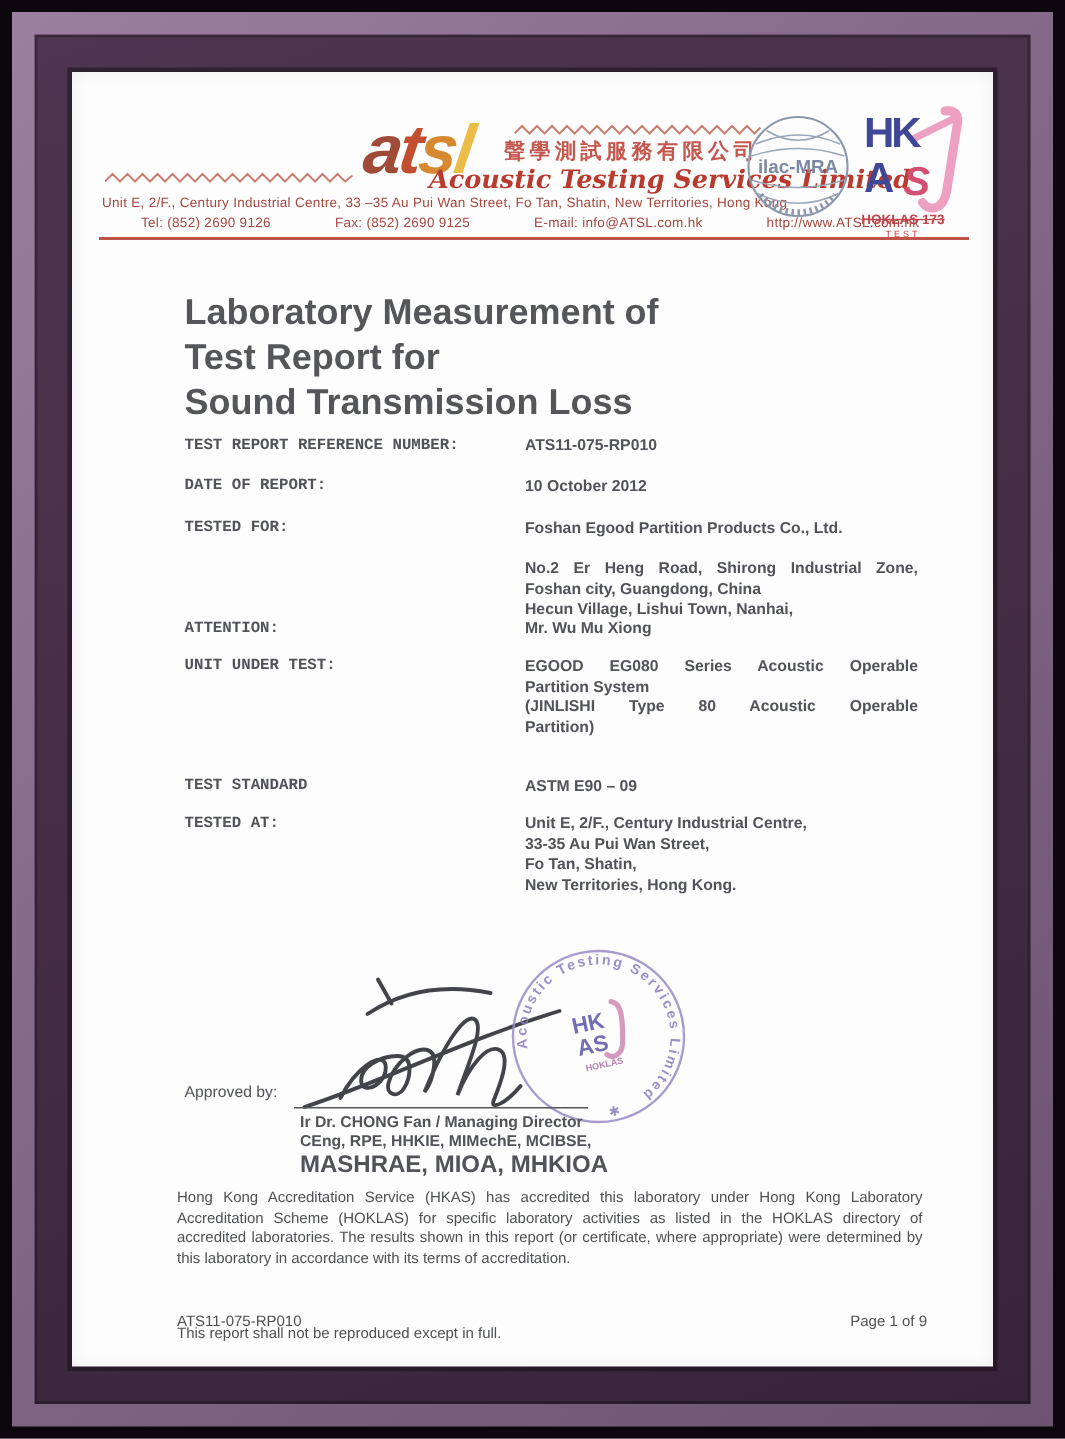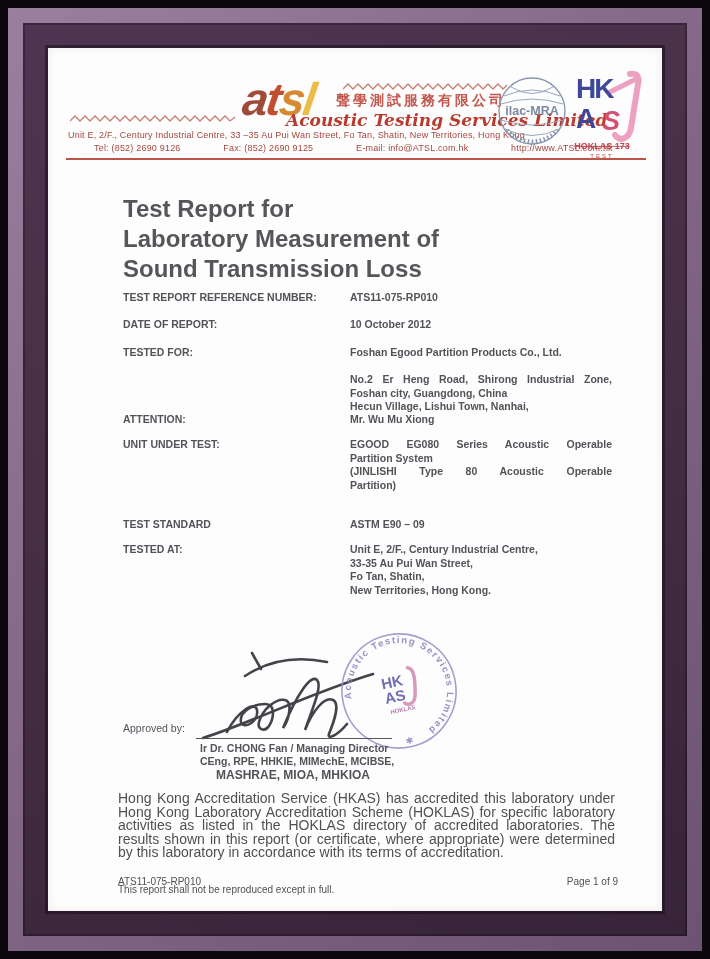--- a/index.html
+++ b/index.html
@@ -34,34 +34,34 @@
   .fields{position:absolute;left:75px;top:243px;width:492px;height:320px;}
   .field-row{position:absolute;left:0;width:100%;}
   .field-row:nth-child(1){top:0;}
   .field-row:nth-child(2){top:27px;}
   .field-row:nth-child(3){top:55px;}
   .field-row:nth-child(4){top:82px;}
   .field-row:nth-child(5){top:122px;}
   .field-row:nth-child(6){top:147px;}
   .field-row:nth-child(7){top:227px;}
   .field-row:nth-child(8){top:252px;}
-  .field-label{position:absolute;left:0;top:0;width:222px;font-size:10.5px;font-weight:bold;color:#515359;}
+  .field-label{position:absolute;left:0;top:0;width:222px;font-size:10.5px;font-weight:bold;color:#515359;font-family:Liberation Mono, monospace;}
   .field-value{position:absolute;left:227px;top:0;width:262px;font-size:10.5px;font-weight:bold;color:#515359;}
   .vline{line-height:13.5px;}
   .vline.just{text-align:justify;text-align-last:justify;}
   
   .sig-svg{position:absolute;left:145px;top:598px;}
   .stamp{position:absolute;left:288px;top:580px;transform:rotate(-12deg);opacity:.85;}
   .approved-by{position:absolute;left:75px;top:674px;font-size:10.5px;color:#515359;}
   .sig-line{position:absolute;left:148px;top:690px;width:196px;border-top:1.5px solid #55565a;}
   .appr-name{position:absolute;left:152px;top:694px;font-size:10.5px;font-weight:bold;color:#515359;white-space:nowrap;}
   .appr-q1{position:absolute;left:152px;top:707px;font-size:10.5px;font-weight:bold;color:#515359;white-space:nowrap;}
-  .appr-q2{position:absolute;left:168px;top:720px;font-size:12px;font-weight:bold;color:#515359;white-space:nowrap;}
-  
-  .accred{position:absolute;left:70px;top:744px;width:497px;font-size:14px;line-height:13.5px;color:#4e5054;text-align:justify;}
+  .appr-q2{position:absolute;left:152px;top:720px;font-size:16px;font-weight:bold;color:#515359;white-space:nowrap;}
+  
+  .accred{position:absolute;left:70px;top:744px;width:497px;font-size:10px;line-height:13.5px;color:#4e5054;text-align:justify;}
   .repro{position:absolute;left:70px;top:836px;font-size:10px;color:#4e5054;}
   .ref-row{position:absolute;left:70px;top:828px;width:500px;display:flex;justify-content:space-between;font-size:10px;color:#4e5054;}
   svg text{font-family:"Liberation Sans",sans-serif;}
 </style>
 </head>
 <body>
 
 <div class="f-black"></div>
 <div class="f-bevel"></div>
 <div class="f-main"></div>
@@ -104,22 +104,22 @@
     <path d="M58,6 C65,5 68,9 66,16 L59,60 C57,71 48,74 43,67" fill="none" stroke="#eda0c0" stroke-width="6" stroke-linecap="round"></path>
     <path d="M38,24 L64,11" stroke="#eda0c0" stroke-width="5" stroke-linecap="round"></path>
     <text x="4" y="30" font-size="28" font-weight="900" fill="#3f4796" letter-spacing="-2">HK</text>
     <text x="4" y="60" font-size="28" font-weight="900" fill="#3f4796">A</text>
     <text x="30" y="62" font-size="27" font-weight="bold" font-style="italic" fill="#d44f72">S</text>
     <text x="30" y="81" text-anchor="middle" font-size="9" font-weight="bold" fill="#c2454f" text-decoration="line-through">HOKLAS 173</text>
     <text x="30" y="90" text-anchor="middle" font-size="6" fill="#c2454f" letter-spacing="2">TEST</text>
   </svg>
 
   <div class="title">
+    <div>Laboratory Measurement of</div>
     <div>Test Report for</div>
-    <div>Laboratory Measurement of</div>
     <div>Sound Transmission Loss</div>
   </div>
 
   <div class="fields" id="fields">
   <div class="field-row">
     <div class="field-label">TEST REPORT REFERENCE NUMBER:</div>
     <div class="field-value">
           <div class="vline">ATS11-075-RP010</div>
         </div>
   </div>

